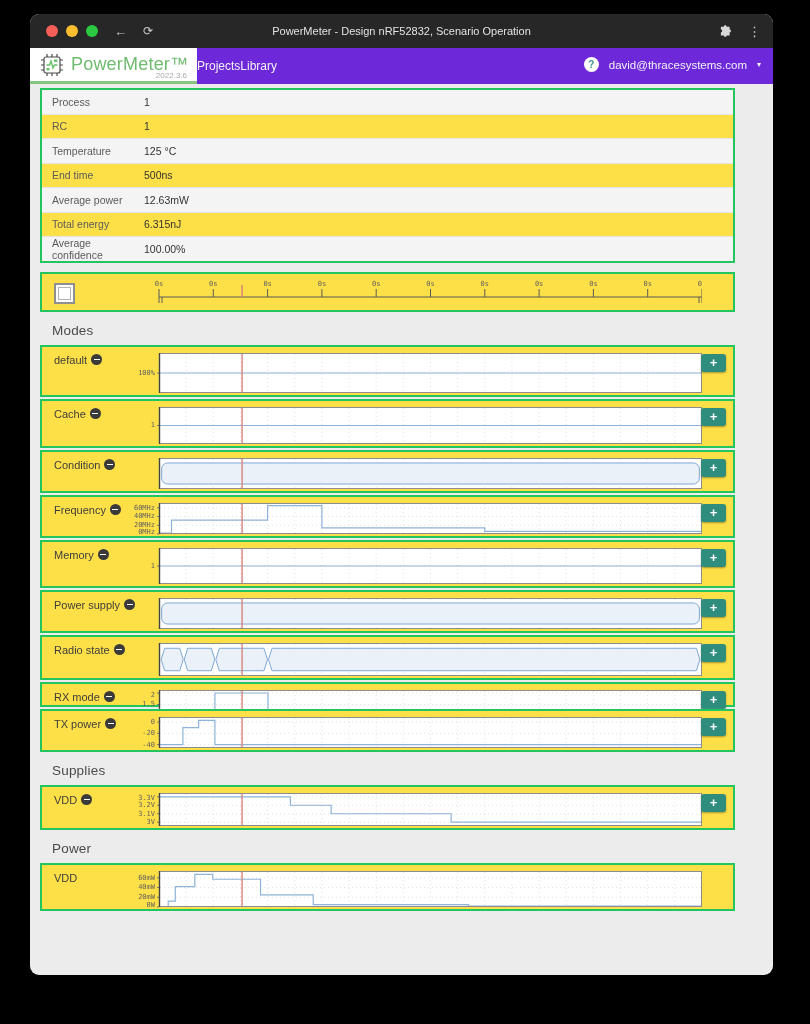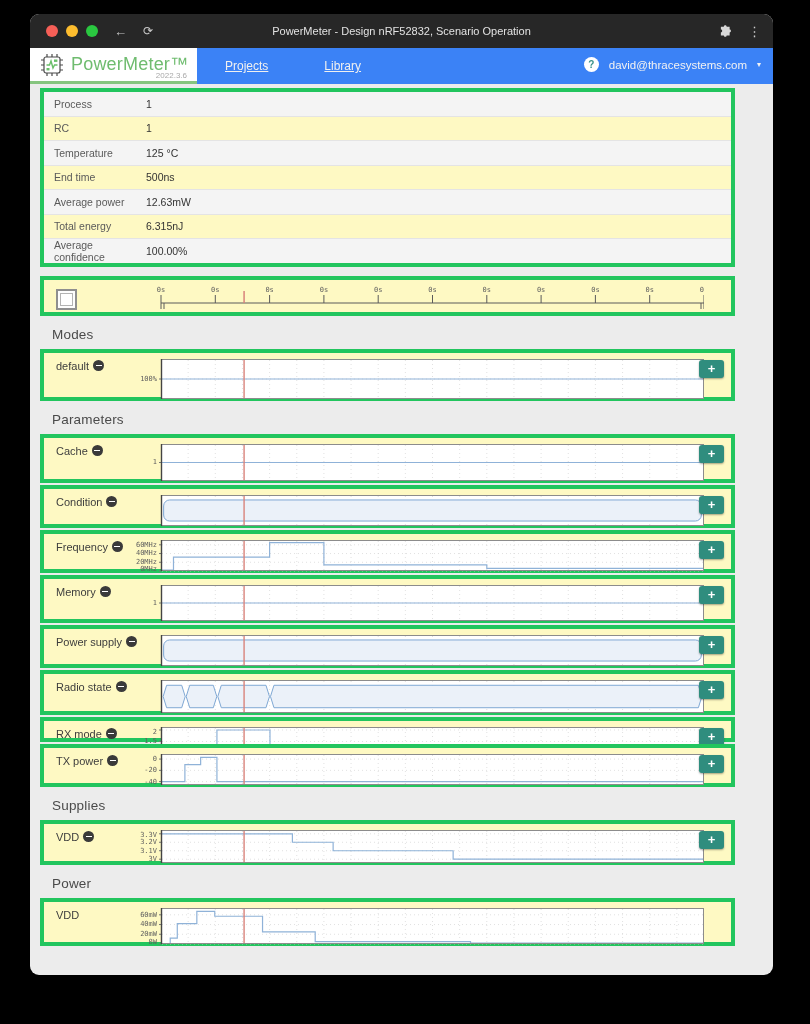--- a/index.html
+++ b/index.html
@@ -7,32 +7,32 @@
   .window{position:absolute;left:30px;top:14px;width:743px;height:961px;border-radius:9px;overflow:hidden;background:#ececec;box-shadow:0 10px 40px rgba(0,0,0,.7);}
   
   .titlebar{height:34px;background:#272727;display:flex;align-items:center;position:relative;}
   .tl-dots{display:flex;gap:8px;margin-left:16px;}
   .dot{width:12px;height:12px;border-radius:50%;}
   .nav-glyph{color:#c6c6c6;font-size:13px;margin-left:16px;cursor:default;}
   .tb-title{position:absolute;left:0;right:0;text-align:center;color:#e2e2e2;font-size:11px;pointer-events:none;}
   .tb-right{position:absolute;right:12px;top:0;height:34px;display:flex;align-items:center;gap:14px;}
   .menu-dots{color:#cfcfcf;font-size:13px;}
   
-  .navbar{height:36px;background:#3b82f6;display:flex;align-items:stretch;position:relative;}
+  .navbar{height:36px;background:#6d28d9;display:flex;align-items:stretch;position:relative;}
   .logo-panel{width:167px;background:#fff;border-bottom:3px solid #86c57f;display:flex;align-items:center;box-sizing:border-box;position:relative;}
   .brand{color:#6fbc6f;font-size:18px;letter-spacing:.2px;margin-left:6px;white-space:nowrap;}
   .version{position:absolute;right:10px;bottom:1px;font-size:8px;color:#a9a9a9;}
-  .nav-item{color:#f0f0f0;font-size:12px;display:flex;align-items:center;padding:0 28px;text-decoration:underline;}
+  .nav-item{color:#f0f0f0;font-size:12px;display:flex;align-items:center;padding:0 0;}
   .nav-right{position:absolute;right:12px;top:0;height:33px;display:flex;align-items:center;gap:10px;}
   .help-circle{width:15px;height:15px;border-radius:50%;background:#fff;color:#3a938b;font-size:10px;font-weight:bold;display:flex;align-items:center;justify-content:center;}
   .user-email{color:#f2f2f2;font-size:11.5px;}
   .caret{color:#f2f2f2;font-size:8px;}
   
   .content{padding:4px 38px 0 10px;}
-  .card{background:#fef9c3;border:4px solid #22c55e;box-sizing:border-box;}
+  .card{background:#fde047;border:2px solid #22c55e;box-sizing:border-box;}
   .summary-card{margin-top:0;}
   .srow{display:flex;height:23.5px;align-items:center;border-bottom:1px solid #e4e4e4;font-size:10.5px;}
   .srow:last-child{border-bottom:none;}
   .srow.odd{background:#f4f4f4;}
   .srow .lbl{width:92px;padding-left:10px;color:#5a5a5a;}
   .srow .val{color:#333;}
   .ruler-card{margin-top:9px;height:40px;position:relative;}
   .checkbox{position:absolute;left:12px;top:9px;width:21px;height:21px;border:2px solid #8f8f8f;background:#fdfdfd;box-sizing:border-box;cursor:pointer;}
   .checkbox .inner{margin:2px;height:11px;border:1px solid #b3b3b3;background:#fff;}
   .section-heading{margin:11px 0 7px 12px;font-size:13.5px;color:#4a4a4a;letter-spacing:.2px;}
@@ -193,21 +193,20 @@
               <line x1="40" y1="20" x2="42" y2="20" stroke="#777" stroke-width="1"></line>
               <text x="38" y="20" text-anchor="end" dominant-baseline="middle" class="tick">100%</text>
               <path d="M 42 20 L 585 20" fill="none" stroke="#8fb2d8" stroke-width="1.2"></path>
               <line x1="125.079" y1="0" x2="125.079" y2="40" stroke="#d9837b" stroke-width="1.4"></line>
               <rect x="42.5" y="0.5" width="542" height="39" fill="none" stroke="#8c8c8c" stroke-width="1"></rect>
               <line x1="42.5" y1="0" x2="42.5" y2="40" stroke="#444" stroke-width="1.4"></line>
             </g>
           </svg>
           <div class="add-btn">+</div>
         </div>
-        <div class="section-heading">Parameters</div>
         <div class="card chart-card" style="height: 49px;">
           <div class="chart-label">
             <span>Cache</span>
             <span class="minus-icon"></span>
           </div>
           <svg class="plot" width="585" height="39" style="top: 5px;">
             <g transform="translate(0,1)">
               <rect x="42" y="0" width="543" height="37" fill="#fff"></rect>
               <line x1="69.15" y1="1" x2="69.15" y2="36" stroke="#d4d4d4" stroke-width="0.7" stroke-dasharray="1,3"></line>
               <line x1="96.3" y1="1" x2="96.3" y2="36" stroke="#d4d4d4" stroke-width="0.7" stroke-dasharray="1,3"></line>

